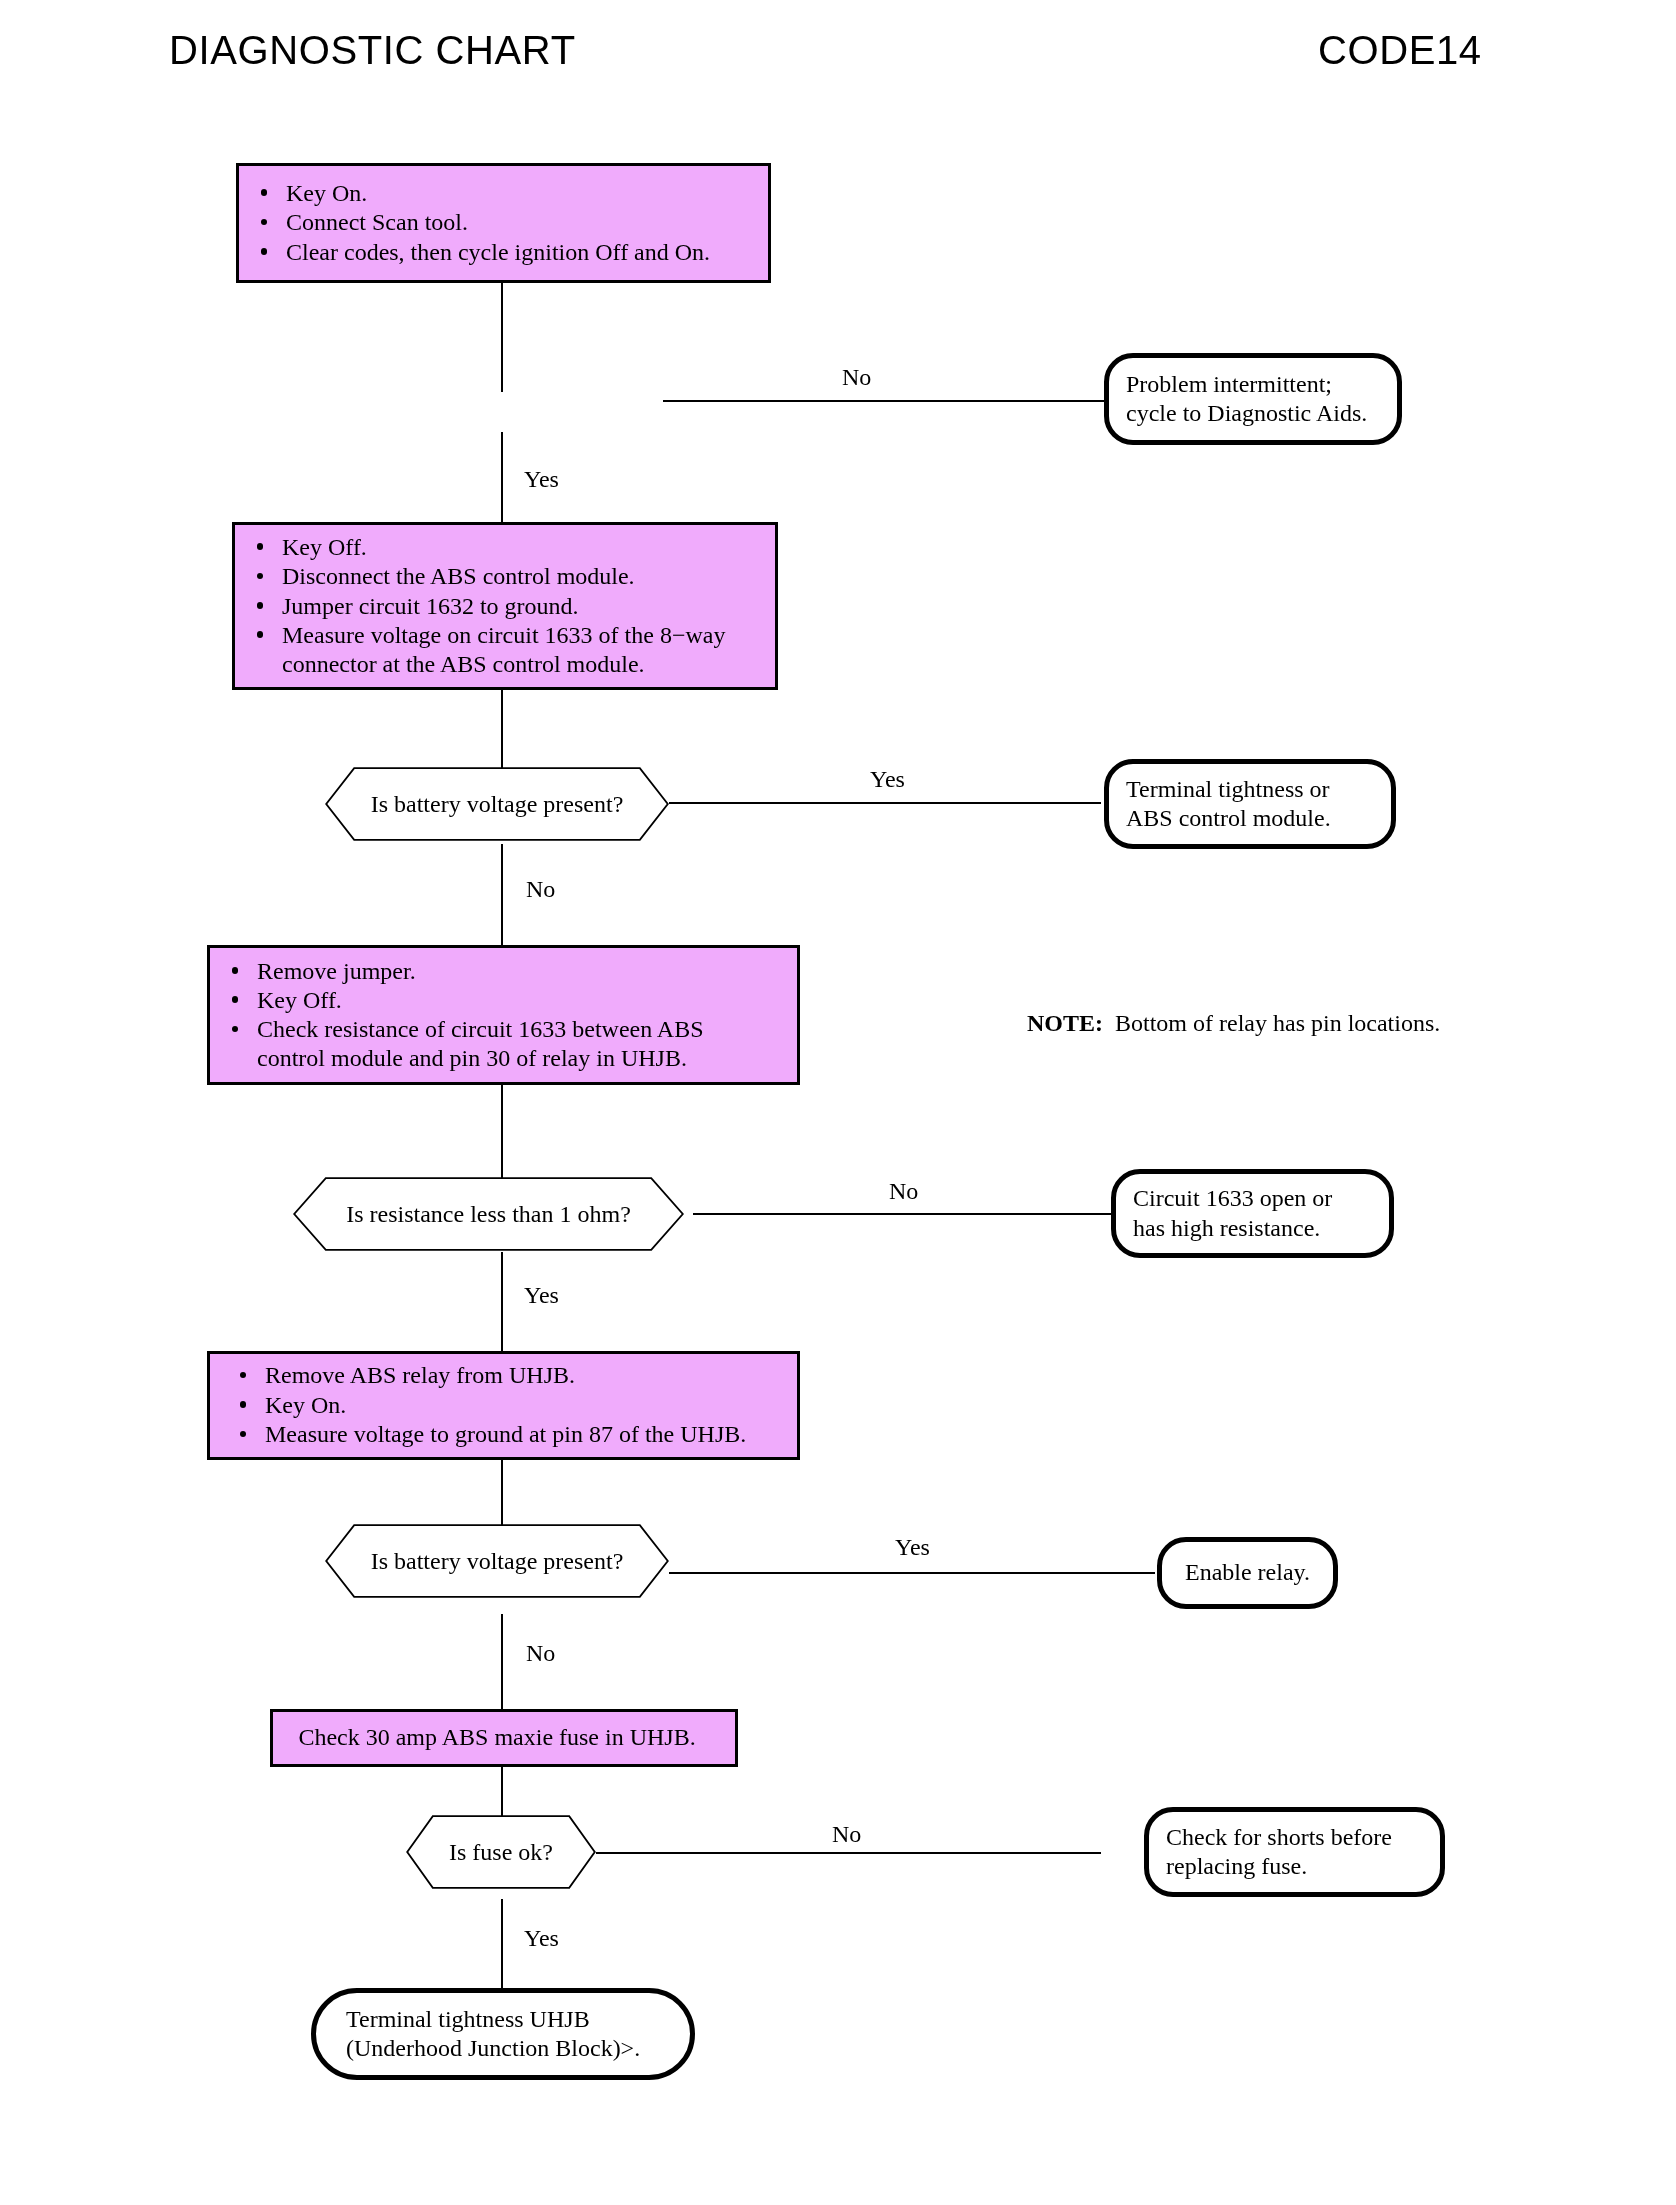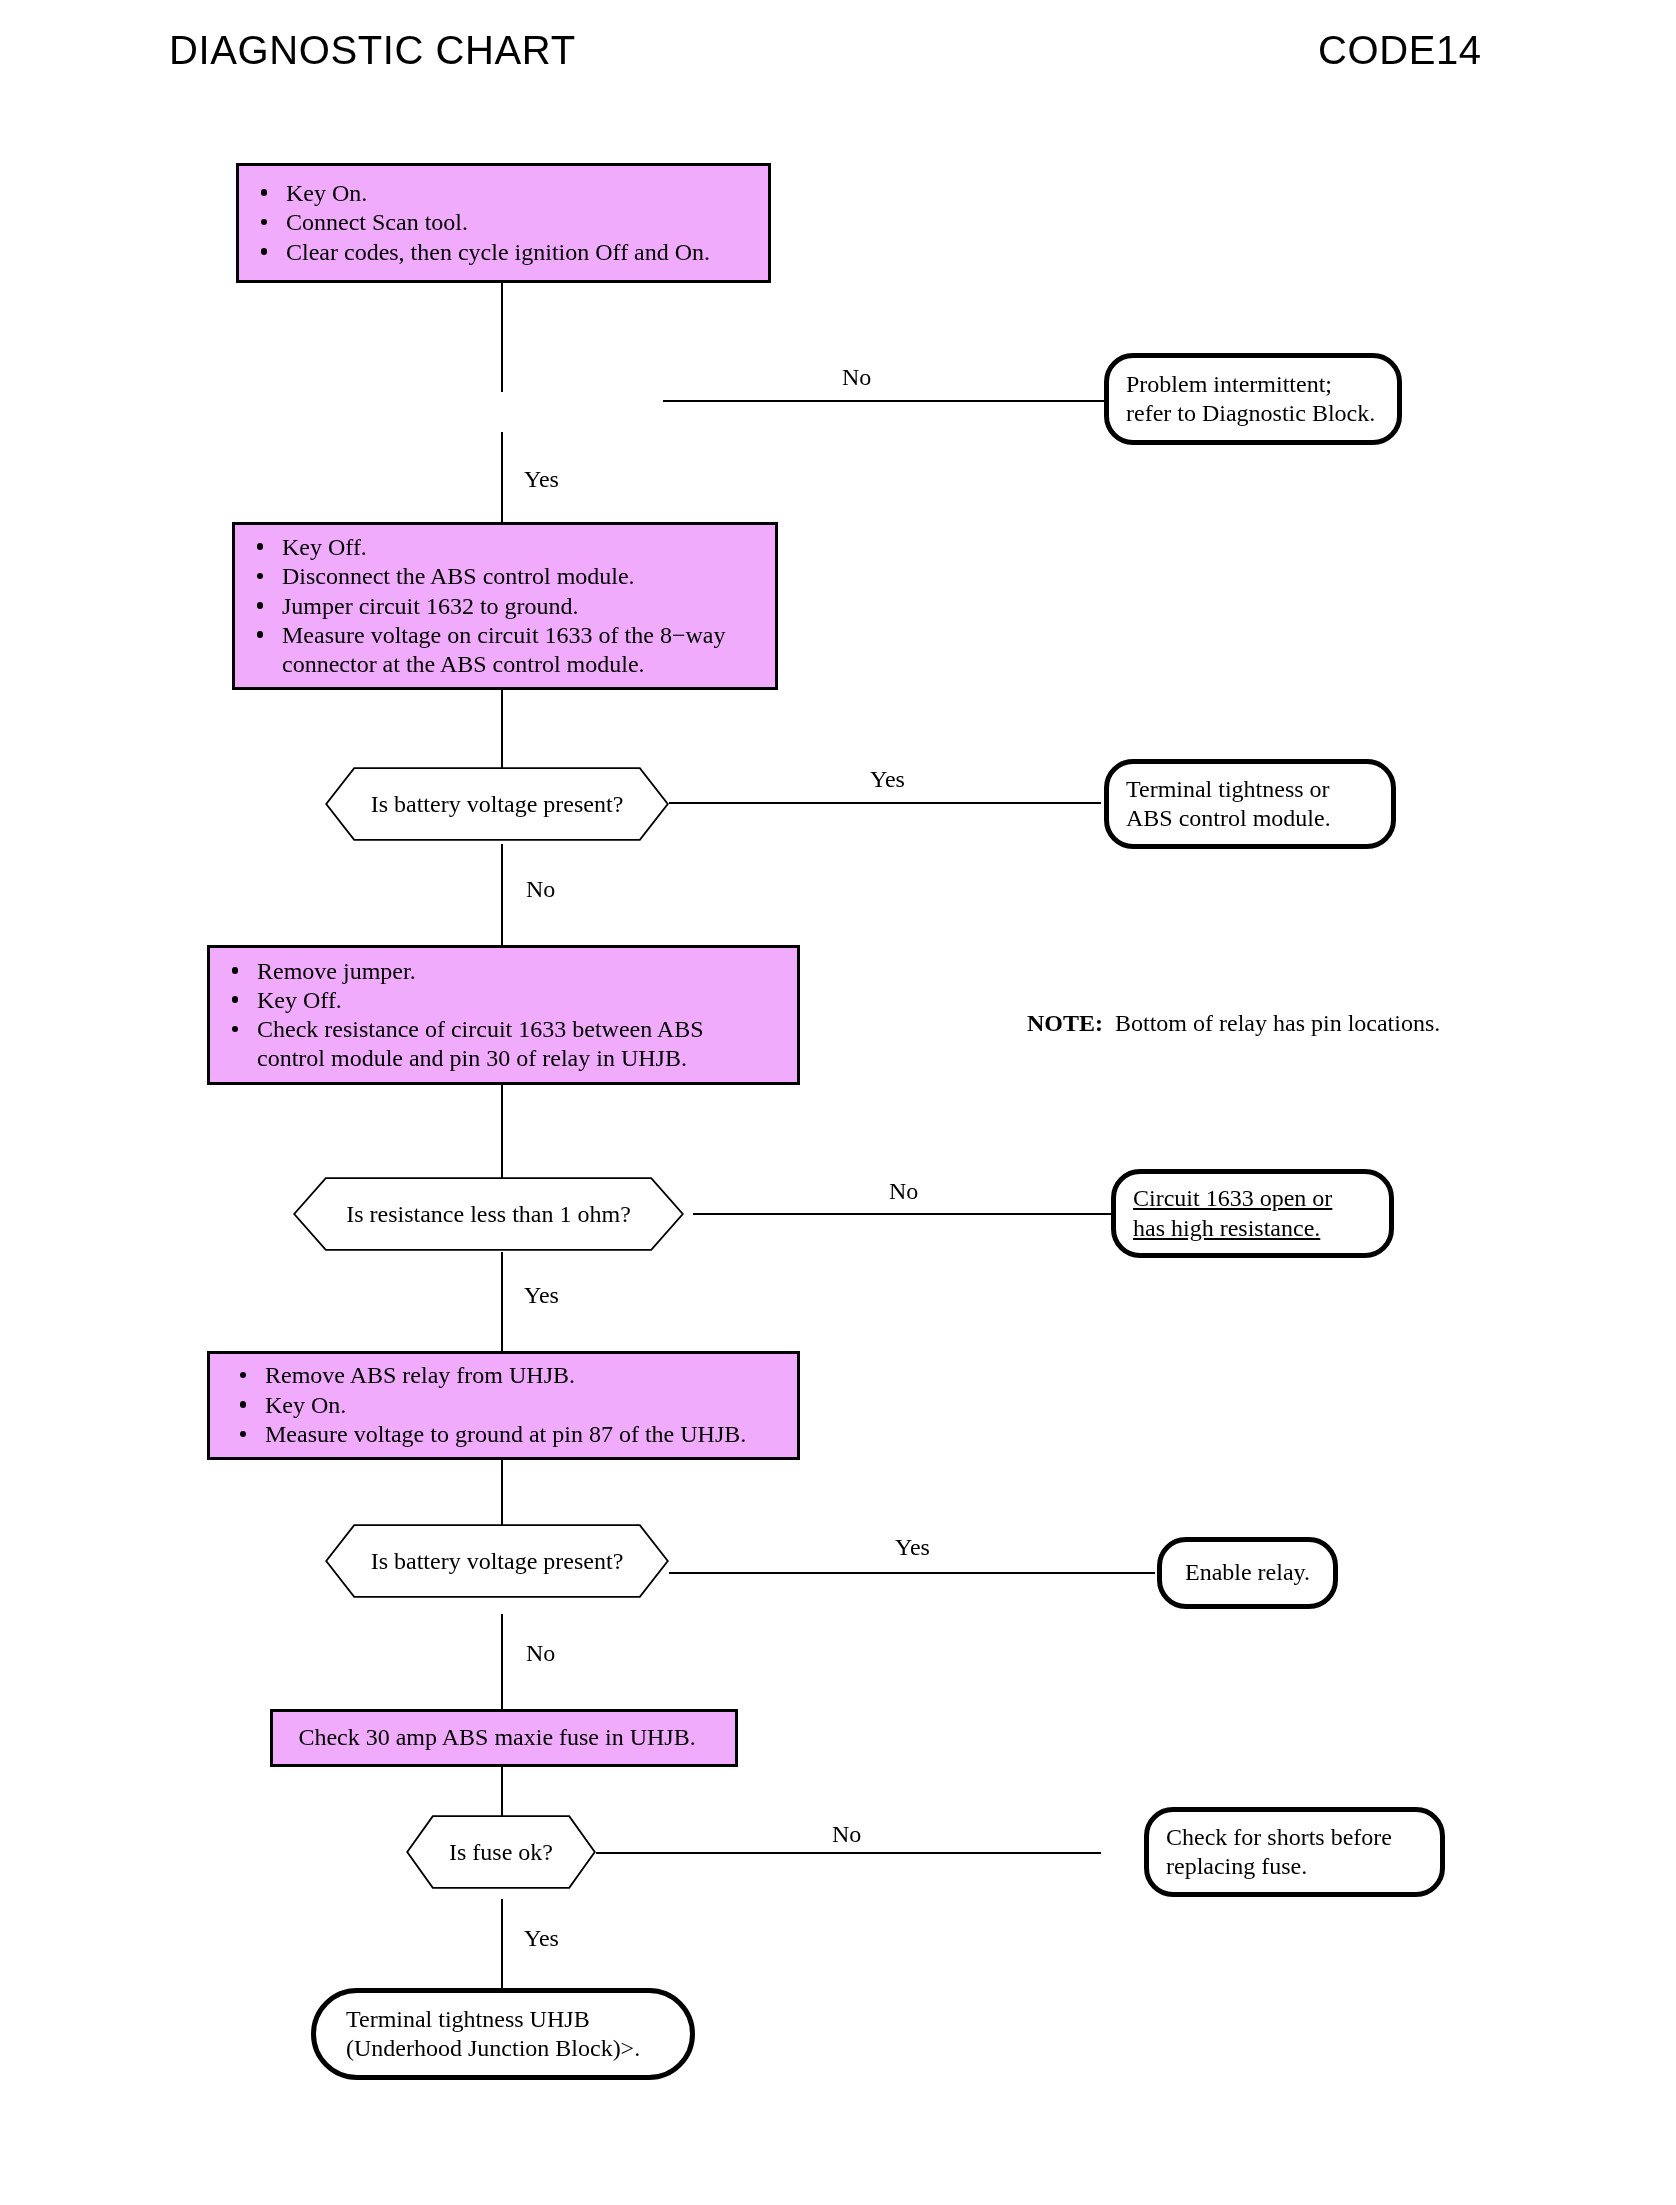--- a/index.html
+++ b/index.html
@@ -146,21 +146,21 @@
       <li class="bulleted">Connect Scan tool.</li>
       <li class="bulleted">Clear codes, then cycle ignition Off and On.</li>
     </ul>
   </div>
 
   <div class="elabel" style="left:842px;top:365px;">No</div>
   <div class="elabel" style="left:524px;top:467px;">Yes</div>
 
   <div class="term" id="t1" style="left:1104px;top:353px;width:298px;height:92px;">
     <div class="ttext">Problem intermittent;
-refer to Diagnostic Block.</div>
+cycle to Diagnostic Aids.</div>
   </div>
 
   <div class="proc" id="step2" style="left:232px;top:522px;width:546px;height:168px;padding:13.4px 12px;">
     <ul>
       <li class="bulleted">Key Off.</li>
       <li class="bulleted">Disconnect the ABS control module.</li>
       <li class="bulleted">Jumper circuit 1632 to ground.</li>
       <li class="bulleted">Measure voltage on circuit 1633 of the 8−way
 connector at the ABS control module.</li>
     </ul>
@@ -196,21 +196,21 @@
 
   <div class="dec" id="d3" style="left:293px;top:1177px;width:391px;height:74px;">
     <svg class="hexsvg" viewBox="0 0 644 122" preserveAspectRatio="none">
       <polygon points="54,2 590,2 642,61 590,120 54,120 2,61" fill="#ffffff" stroke="#000000" stroke-width="3"></polygon>
     </svg>
     <span class="dectext">Is resistance less than 1 ohm?</span>
   </div>
   <div class="elabel" style="left:889px;top:1179px;">No</div>
   <div class="elabel" style="left:524px;top:1283px;">Yes</div>
 
-  <div class="term" id="t3" style="left:1111px;top:1169px;width:283px;height:89px;text-decoration:underline;">
+  <div class="term" id="t3" style="left:1111px;top:1169px;width:283px;height:89px;">
     <div class="ttext">Circuit 1633 open or
 has high resistance.</div>
   </div>
 
   <div class="proc" id="step4" style="left:207px;top:1351px;width:593px;height:109px;padding:11px 20px;">
     <ul>
       <li class="bulleted">Remove ABS relay from UHJB.</li>
       <li class="bulleted">Key On.</li>
       <li class="bulleted">Measure voltage to ground at pin 87 of the UHJB.</li>
     </ul>

